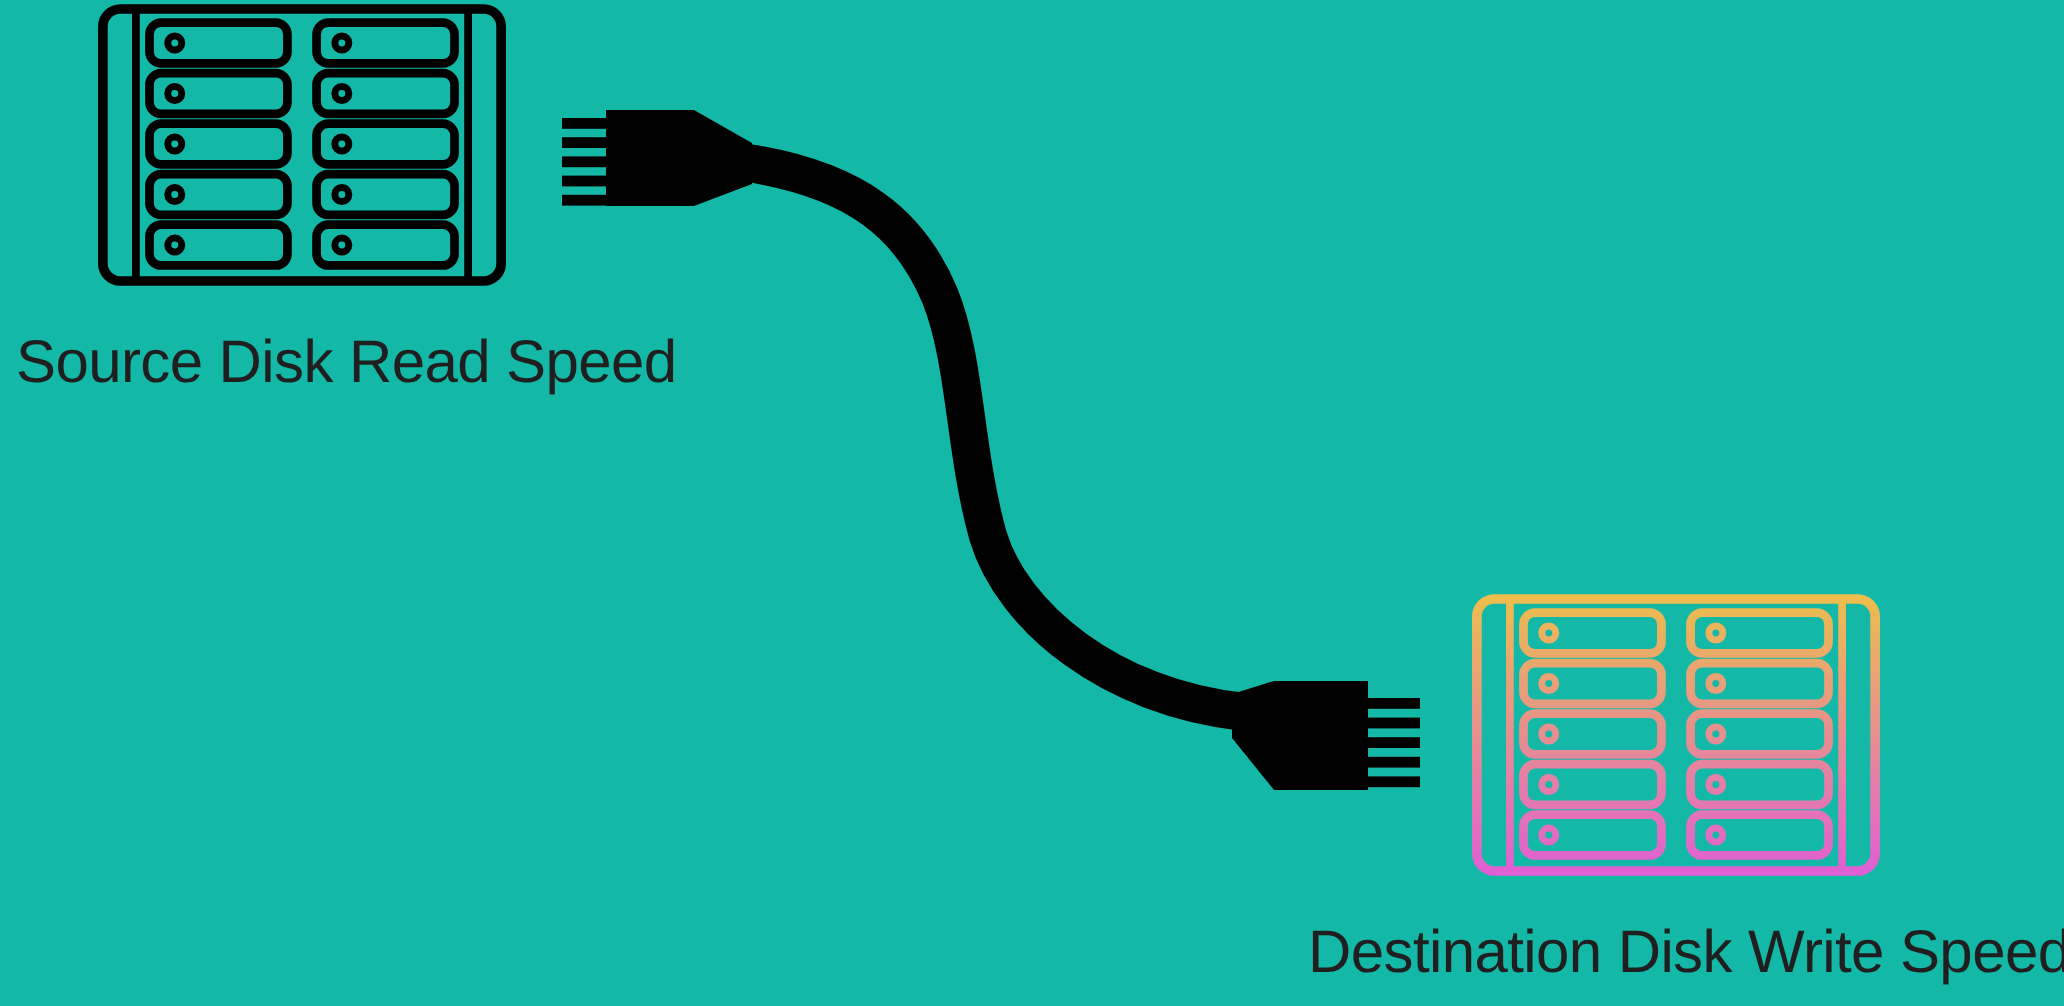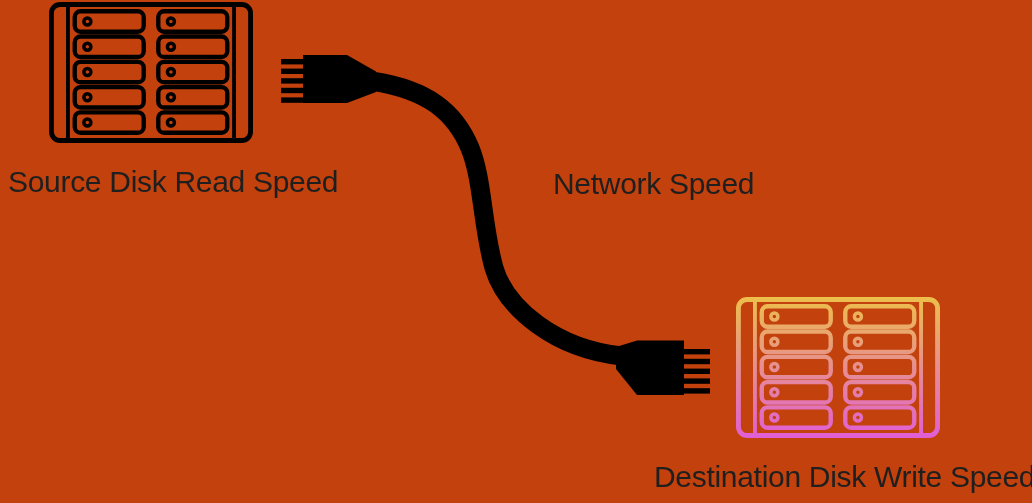--- a/index.html
+++ b/index.html
@@ -4,21 +4,21 @@
 <style>
   html, body {
     margin: 0;
     padding: 0;
     background: #ffffff;
   }
   .canvas {
     position: relative;
     width: 1032px;
     height: 503px;
-    background: #c2410c;
+    background: #14b8a6;
     overflow: hidden;
     font-family: "Liberation Sans", sans-serif;
   }
   .abs { position: absolute; }
   .icon-svg { display: block; }
   .node-label {
     position: absolute;
     color: #1f1f1f;
     font-size: 30px;
     line-height: 32px;
@@ -96,21 +96,20 @@
         <rect x="684" y="358.8" width="26" height="5.4"></rect>
         <rect x="684" y="368.6" width="26" height="5.4"></rect>
         <rect x="684" y="378.4" width="26" height="5.4"></rect>
         <rect x="684" y="388.2" width="26" height="5.4"></rect>
       </g>
     </g>
 
     <path d="M374,81.5 C428,90 455,112 470,148 C483,180 482,225 494,268 C506,308 555,349 622,356" fill="none" stroke="#000000" stroke-width="19"></path>
   </svg>
 
-  <div id="network-label" class="node-label">Network Speed</div>
 
   <svg id="destination-icon" class="abs icon-svg" viewBox="0 0 210 145" xmlns="http://www.w3.org/2000/svg">
     <defs>
       <linearGradient id="dest-gradient" x1="0" y1="0" x2="0" y2="145" gradientUnits="userSpaceOnUse">
         <stop offset="0" stop-color="#EDBF4B"></stop>
         <stop offset="1" stop-color="#E05ED6"></stop>
       </linearGradient>
     </defs>
     <use href="#disk-array-shape" stroke="url(#dest-gradient)"></use>
   </svg>

